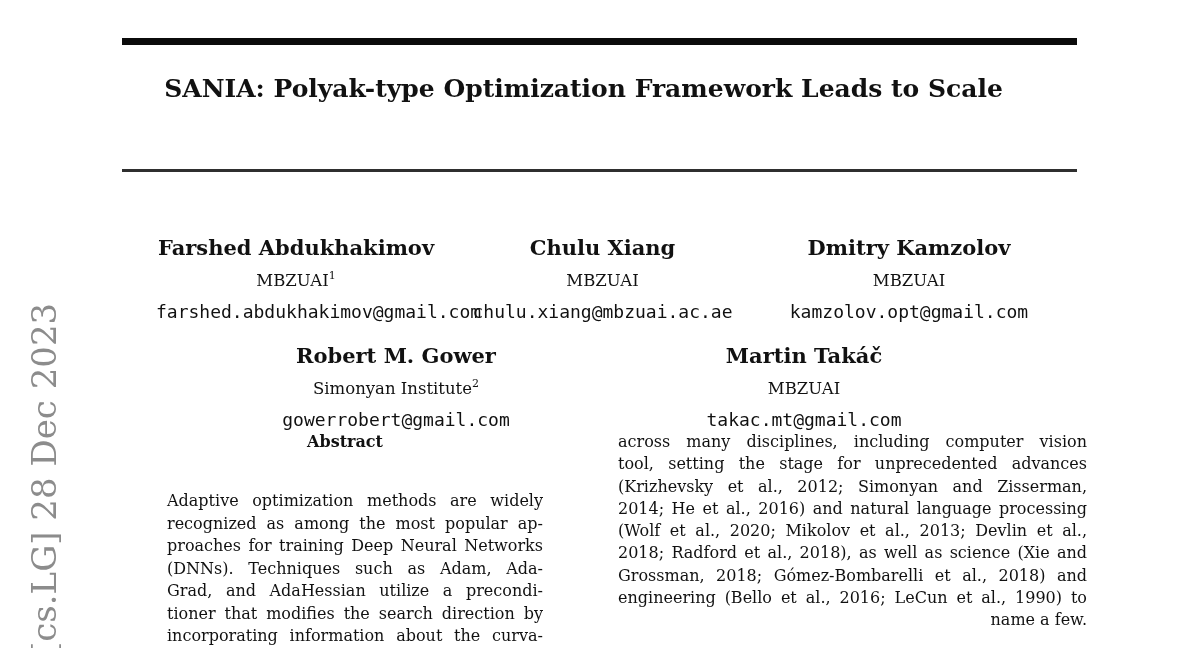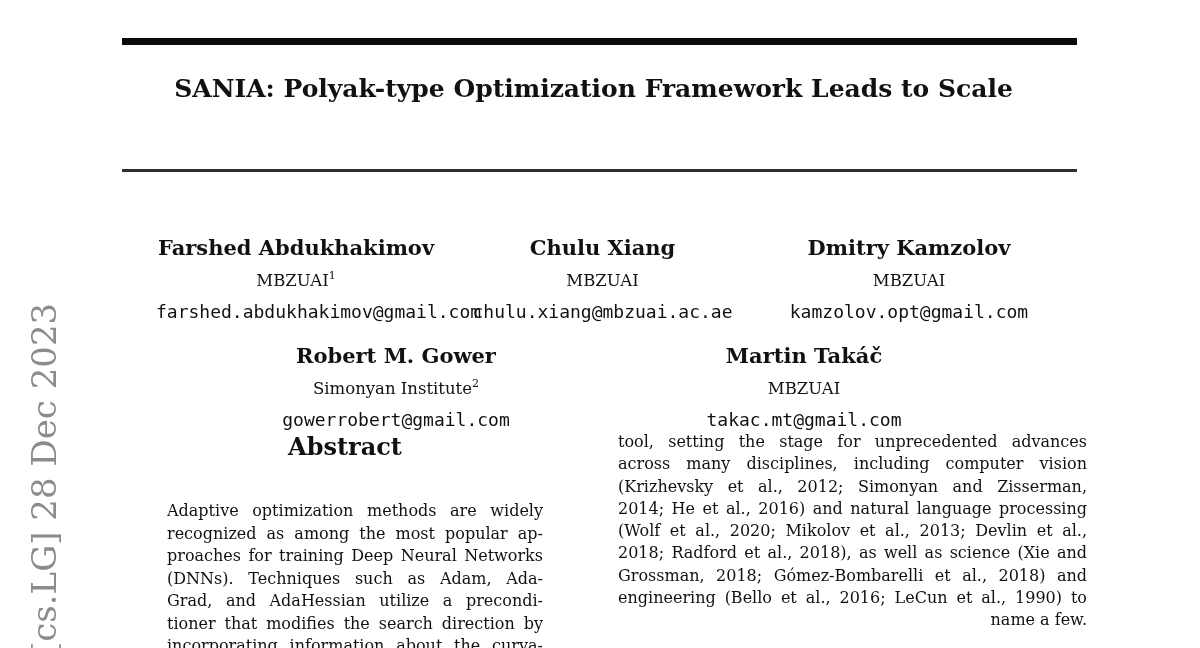--- a/index.html
+++ b/index.html
@@ -9,42 +9,42 @@
     font-family:"DejaVu Serif","Liberation Serif",serif; color:#111111;
   }
   .watermark {
     position:absolute; left:26px; top:655px;
     transform-origin:0 0; transform:rotate(-90deg);
     font-size:34px; line-height:37px; color:#8c8c8c; white-space:nowrap;
   }
   .rule-thick { position:absolute; left:122px; top:38px;  width:955px; height:7px;   background:#0b0b0b; }
   .rule-thin  { position:absolute; left:122px; top:169px; width:955px; height:2.5px; background:#2f2f2f; }
   .title {
-    position:absolute; left:116px; top:73px; width:955px;
+    position:absolute; left:106px; top:73px; width:955px;
     text-align:center; font-weight:bold; font-size:25px; line-height:32px;
   }
   .authors-row1 {
     position:absolute; left:156px; top:237px; width:893px;
     display:flex; justify-content:space-between;
   }
   .authors-row2 {
     position:absolute; left:0; top:345px; width:1200px;
     display:flex; justify-content:center; gap:88px;
   }
   .author { width:280px; text-align:center; }
   .authors-row2 .author { width:320px; }
   .author .name  { font-weight:bold; font-size:21px; line-height:22px; }
   .author .affil { font-size:16.5px; line-height:34px; }
   .author .affil sup { font-size:11px; }
   .author .email {
     font-family:"DejaVu Sans Mono","Liberation Mono",monospace;
     font-size:18px; line-height:27px; white-space:nowrap;
   }
   .col-left  { position:absolute; left:112px; top:432px; width:466px; }
-  .abstract-heading { text-align:center; font-size:24px; font-weight:bold; margin:0 0 39px 0; }
+  .abstract-heading { text-align:center; font-size:16px; font-weight:bold; margin:0 0 39px 0; }
   .abstract-body { margin-left:55px; width:376px; font-size:16px; line-height:22.5px; }
   .col-right { position:absolute; left:618px; top:431px; width:469px; font-size:16px; line-height:22.3px; }
   .jline { text-align:justify; text-align-last:justify; }
   .last-line { text-align:right; }
 </style>
 </head>
 <body>
 
 <div class="page">
 
@@ -97,22 +97,22 @@
         <div class="jline">proaches for training Deep Neural Networks</div>
         <div class="jline">(DNNs). Techniques such as Adam, Ada-</div>
         <div class="jline">Grad, and AdaHessian utilize a precondi-</div>
         <div class="jline">tioner that modifies the search direction by</div>
         <div class="jline">incorporating information about the curva-</div>
       </div>
   </div>
 
   <div class="col-right">
     <div>
+        <div class="jline">across many disciplines, including computer vision</div>
         <div class="jline">tool, setting the stage for unprecedented advances</div>
-        <div class="jline">across many disciplines, including computer vision</div>
         <div class="jline">(Krizhevsky et al., 2012; Simonyan and Zisserman,</div>
         <div class="jline">2014; He et al., 2016) and natural language processing</div>
         <div class="jline">(Wolf et al., 2020; Mikolov et al., 2013; Devlin et al.,</div>
         <div class="jline">2018; Radford et al., 2018), as well as science (Xie and</div>
         <div class="jline">Grossman, 2018; Gómez-Bombarelli et al., 2018) and</div>
         <div class="jline">engineering (Bello et al., 2016; LeCun et al., 1990) to</div>
       </div>
     <div class="last-line">name a few.</div>
   </div>
 

